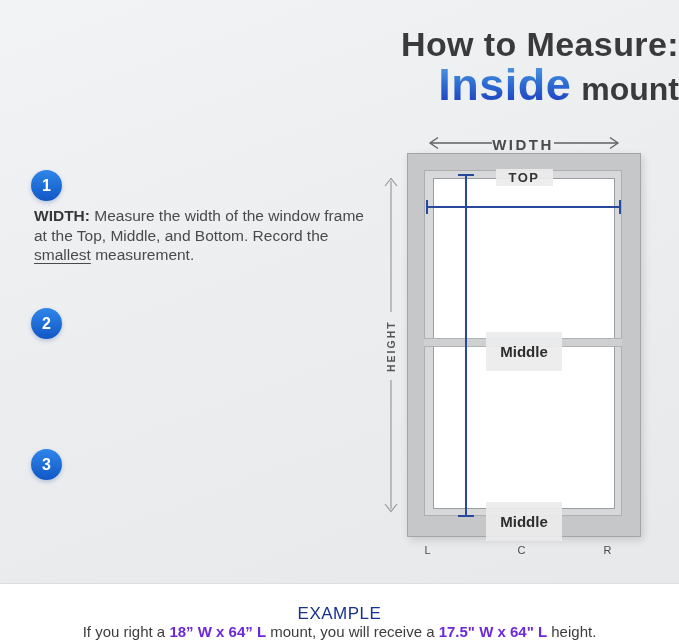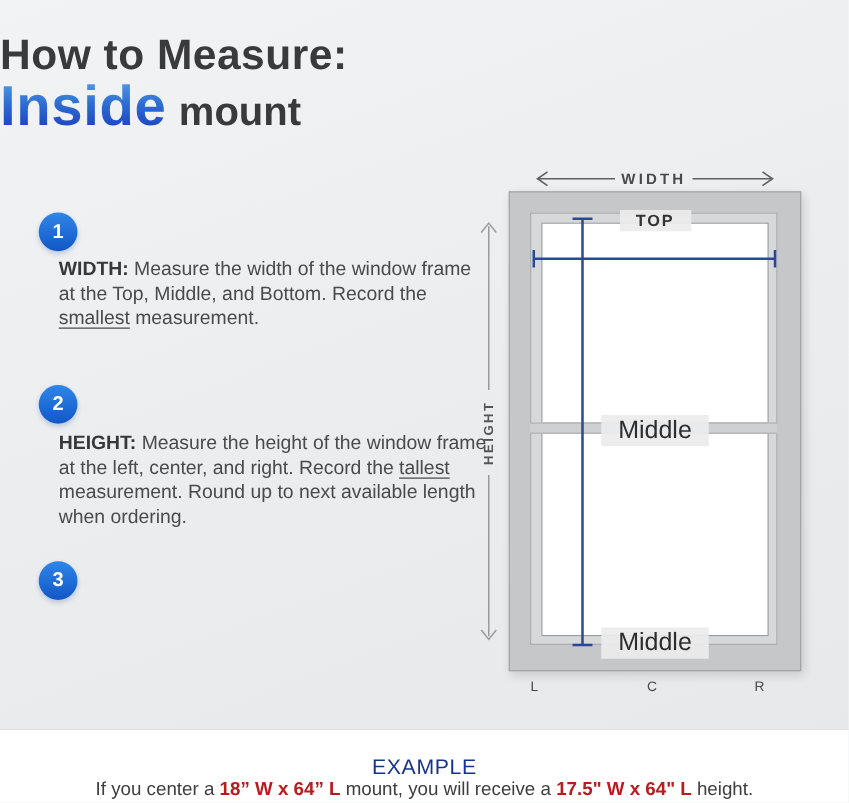--- a/index.html
+++ b/index.html
@@ -4,42 +4,42 @@
 <style>
   * { margin:0; padding:0; box-sizing:border-box; }
   html,body { width:679px; height:642px; }
   body { font-family:"Liberation Sans", sans-serif; }
   .page {
     position:relative; width:679px; height:642px; overflow:hidden;
     background:linear-gradient(160deg,#f2f3f5 0%,#ebecee 55%,#e7e8ea 100%);
   }
 
   
-  .title-wrap { position:absolute; top:24px; left:0; width:100%; text-align:left; }
+  .title-wrap { position:absolute; top:24px; left:0; width:100%; text-align:right; }
   .title-line1 { font-size:34px; line-height:40px; font-weight:700; color:#3a3a3c; letter-spacing:.4px; }
   .title-line2 { line-height:46px; margin-top:-2px; }
   .inside-word {
     font-size:45px; font-weight:700; letter-spacing:.5px;
     background:linear-gradient(180deg,#55a2e3 0%,#2d6bd2 48%,#1a38bb 100%);
     -webkit-background-clip:text; background-clip:text; color:transparent;
     display:inline-block; vertical-align:baseline;text-decoration:underline;
   }
   .mount-word { font-size:32px; font-weight:700; color:#3a3a3c; margin-left:10px; vertical-align:baseline;margin-top:24px; }
 
   
   .step-badge {
     position:absolute; left:31px; width:31px; height:31px; border-radius:50%;
     background:linear-gradient(180deg,#2f86e8,#1157c6);
     box-shadow:0 2px 4px rgba(20,70,160,.25);
     display:flex; align-items:center; justify-content:center;
     color:#ffffff; font-size:16px; font-weight:700;
   }
   .badge-1 { top:170px; } .badge-2 { top:308px; } .badge-3 { top:449px; }
   .step-text {
-    position:absolute; left:47px; width:342px;
+    position:absolute; left:34px; width:342px;
     font-size:15.5px; line-height:19.5px; color:#4a4a4a;
   }
   .text-1 { top:206px; } .text-2 { top:345px; } .text-3 { top:485px; }
   .step-text strong { color:#383838; font-weight:700; }
   .step-text .u { text-decoration:underline; text-underline-offset:3px; }
 
   
   .window-frame {
     position:absolute; left:407px; top:153px; width:234px; height:384px;
     background:#c6c7c9; border:1px solid #a5a5a7;
@@ -57,25 +57,25 @@
     background:#cfd0d2; border-top:1px solid #b2b2b4; border-bottom:1px solid #b2b2b4;
   }
 
   .measure-svg { position:absolute; left:0; top:0; width:679px; height:642px; pointer-events:none; }
 
   .pane-label { position:absolute; left:407px; width:234px; text-align:center; }
   .pane-label span { display:inline-block; background:rgba(235,235,237,.92); color:#2d2d2d; }
   .label-top { top:168px; }
   .label-top span { font-size:13px; letter-spacing:1.5px; padding:1px 13px; font-weight:700; color:#333; }
   .label-middle { top:332px; } .label-bottom { top:502px; }
-  .label-middle span, .label-bottom span { font-size:20px; padding:1px 14px; }
+  .label-middle span, .label-bottom span { font-size:15px; padding:11px 14px;font-weight:bold; }
 
   .width-word {
     position:absolute; left:460px; top:136px; width:126px; text-align:center;
-    font-size:12px; letter-spacing:2.5px; color:#4a4a4a; font-weight:700;
+    font-size:15px; letter-spacing:2.5px; color:#4a4a4a; font-weight:700;
   }
   .height-word {
     position:absolute; left:379px; top:312px; width:24px; height:68px;
     display:flex; align-items:center; justify-content:center;
     writing-mode:vertical-rl; transform:rotate(180deg);
     font-size:10.5px; letter-spacing:2px; color:#555; font-weight:700;
   }
   .lcr-label {
     position:absolute; top:544px; transform:translateX(-50%);
     font-size:11px; letter-spacing:1px; color:#4a4a4a;
@@ -88,21 +88,21 @@
     background:#ffffff; border-top:1px solid #dddee0;
   }
   .example-heading {
     position:absolute; top:20px; width:100%; text-align:center;
     font-size:17px; font-weight:400; letter-spacing:.5px; color:#17338e;
   }
   .example-text {
     position:absolute; top:39px; width:100%; text-align:center;
     font-size:15px; color:#3d3d3d;
   }
-  .example-text strong { font-weight:700; color:#b91c1c; }
+  .example-text strong { font-weight:700; color:#6d28d9; }
 </style>
 </head>
 <body>
 
 <div class="page">
 
   <div class="title-wrap">
     <div class="title-line1">How to Measure:</div>
     <div class="title-line2"><span class="inside-word">Inside</span><span class="mount-word">mount</span></div>
   </div>
@@ -112,21 +112,20 @@
     </div>
   <div class="step-badge badge-2">
       <span>2</span>
     </div>
   <div class="step-badge badge-3">
       <span>3</span>
     </div>
 
   <p class="step-text text-1"><strong>WIDTH:</strong><span> Measure the width of the window frame at the Top, Middle, and Bottom. Record the </span><span class="u">smallest</span><span> measurement.</span></p>
 
-  <p class="step-text text-2"><strong>HEIGHT:</strong><span> Measure the height of the window frame at the left, center, and right. Record the </span><span class="u">tallest</span><span> measurement. Round up to next available length when ordering.</span></p>
 
 
   <div class="window-frame">
     <div class="casing"></div>
     <div class="pane pane-top"></div>
     <div class="pane pane-bottom"></div>
     <div class="sash-divider"></div>
   </div>
 
   <svg class="measure-svg" viewBox="0 0 679 642">
@@ -164,16 +163,16 @@
   <div class="pane-label label-top"><span>TOP</span></div>
   <div class="pane-label label-middle"><span>Middle</span></div>
   <div class="pane-label label-bottom"><span>Middle</span></div>
 
   <div class="lcr-label lcr-l">L</div>
   <div class="lcr-label lcr-c">C</div>
   <div class="lcr-label lcr-r">R</div>
 
   <div class="example-band">
     <div class="example-heading">EXAMPLE</div>
-    <div class="example-text"><span>If you center a </span><strong>18” W x 64” L</strong><span> mount, you will receive a </span><strong>17.5" W x 64" L</strong><span> height.</span></div>
+    <div class="example-text"><span>If you right a </span><strong>18” W x 64” L</strong><span> mount, you will receive a </span><strong>17.5" W x 64" L</strong><span> height.</span></div>
   </div>
 
 </div>
 
 </body></html>

